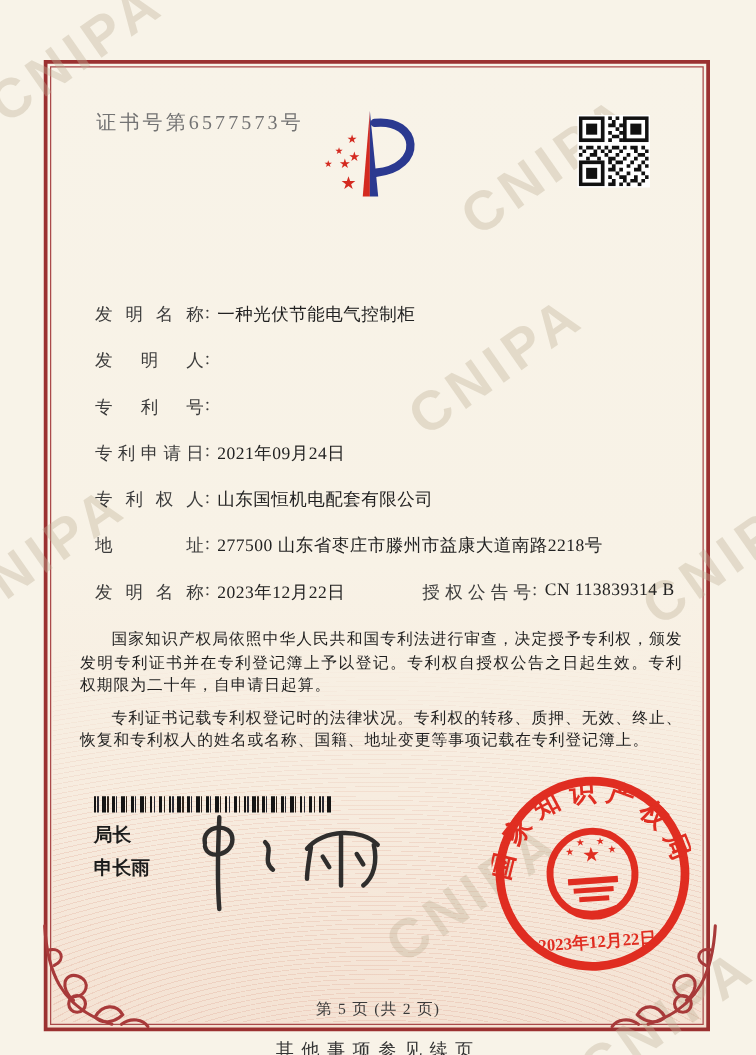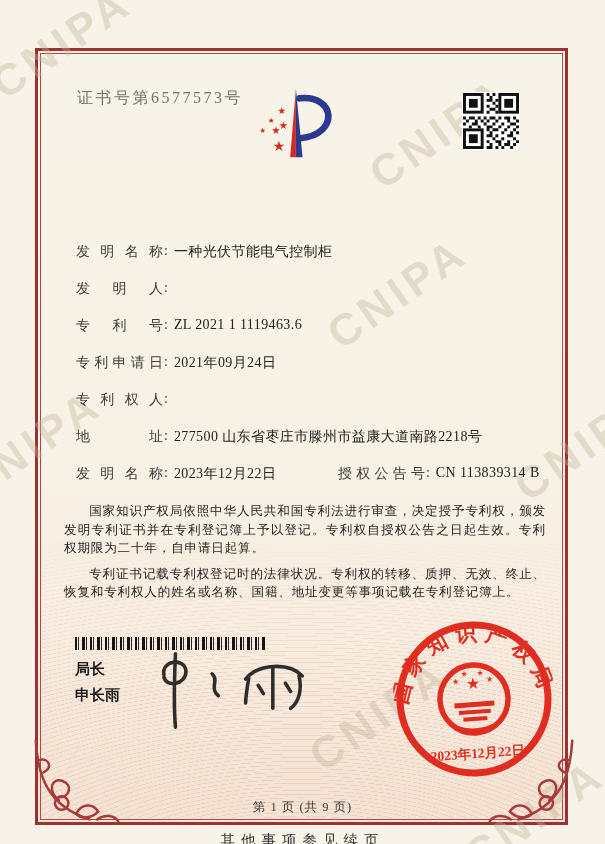--- a/index.html
+++ b/index.html
@@ -175,30 +175,30 @@
           <span class="colon">:</span>
         <span class="fvalue">一种光伏节能电气控制柜</span>
       </div>
       <div class="row">
         <span class="flabel">发明人</span>
           <span class="colon">:</span>
       </div>
       <div class="row">
         <span class="flabel">专利号</span>
           <span class="colon">:</span>
-        <span class="fvalue">ZL 2021 1 1119463.6</span>
       </div>
       <div class="row">
         <span class="flabel">专利申请日</span>
           <span class="colon">:</span>
         <span class="fvalue">2021年09月24日</span>
       </div>
       <div class="row">
         <span class="flabel">专利权人</span>
           <span class="colon">:</span>
+        <span class="fvalue">山东国恒机电配套有限公司</span>
       </div>
       <div class="row">
         <span class="flabel">地址</span>
           <span class="colon">:</span>
         <span class="fvalue">277500 山东省枣庄市滕州市益康大道南路2218号</span>
       </div>
       <div class="row">
         <span class="flabel">发明名称</span>
           <span class="colon">:</span>
         <span class="fvalue val-fixed">2023年12月22日</span>
@@ -273,17 +273,17 @@
       <g stroke="#a83a3a" stroke-width="2.6" fill="none" stroke-linecap="round">
         <path d="M6,8 C8,44 18,76 62,90"></path>
         <path d="M10,28 C20,26 24,36 14,41"></path>
         <path d="M30,70 C18,60 22,46 34,50 C45,54 41,67 31,67"></path>
         <circle cx="33" cy="73" r="7"></circle>
         <path d="M48,84 C54,73 66,73 71,82 C64,89 53,90 48,84"></path>
         <path d="M70,90 C78,84 88,86 92,92"></path>
       </g>
     </svg>
 
-    <div class="footer-page">第 1 页 (共 9 页)</div>
+    <div class="footer-page">第 5 页 (共 2 页)</div>
     <div class="note">其他事项参见续页</div>
 
   </div>
 </div>
 
 </body></html>

